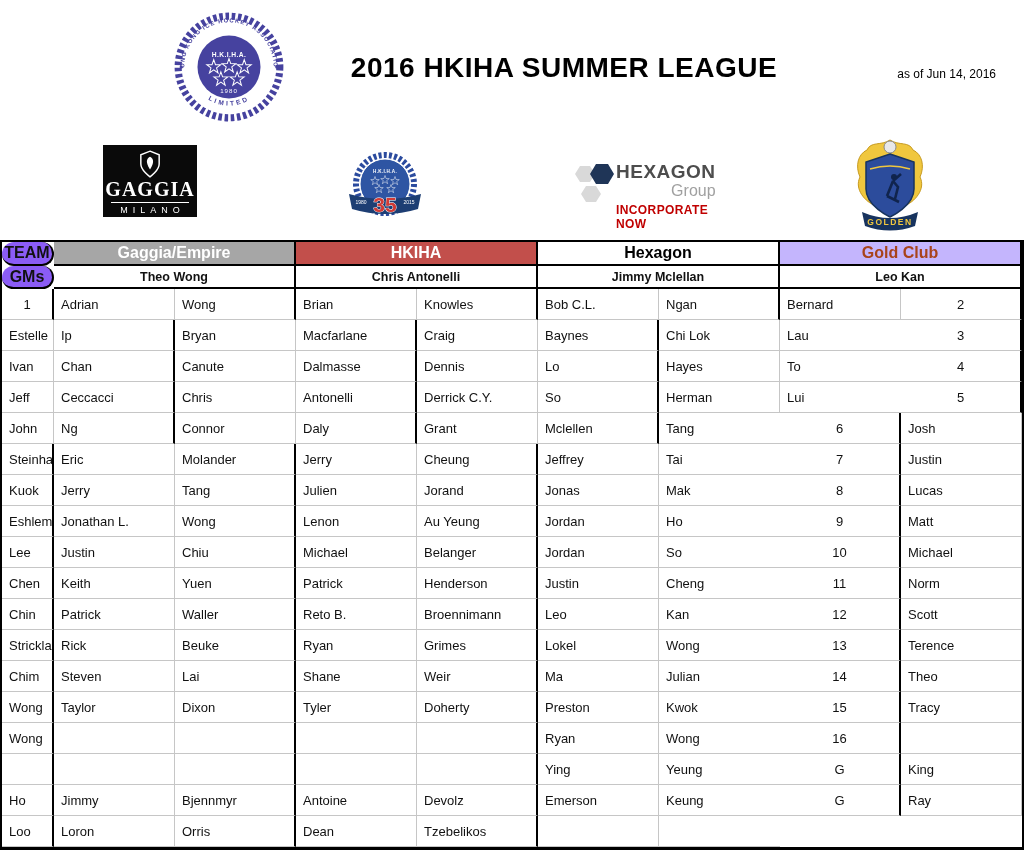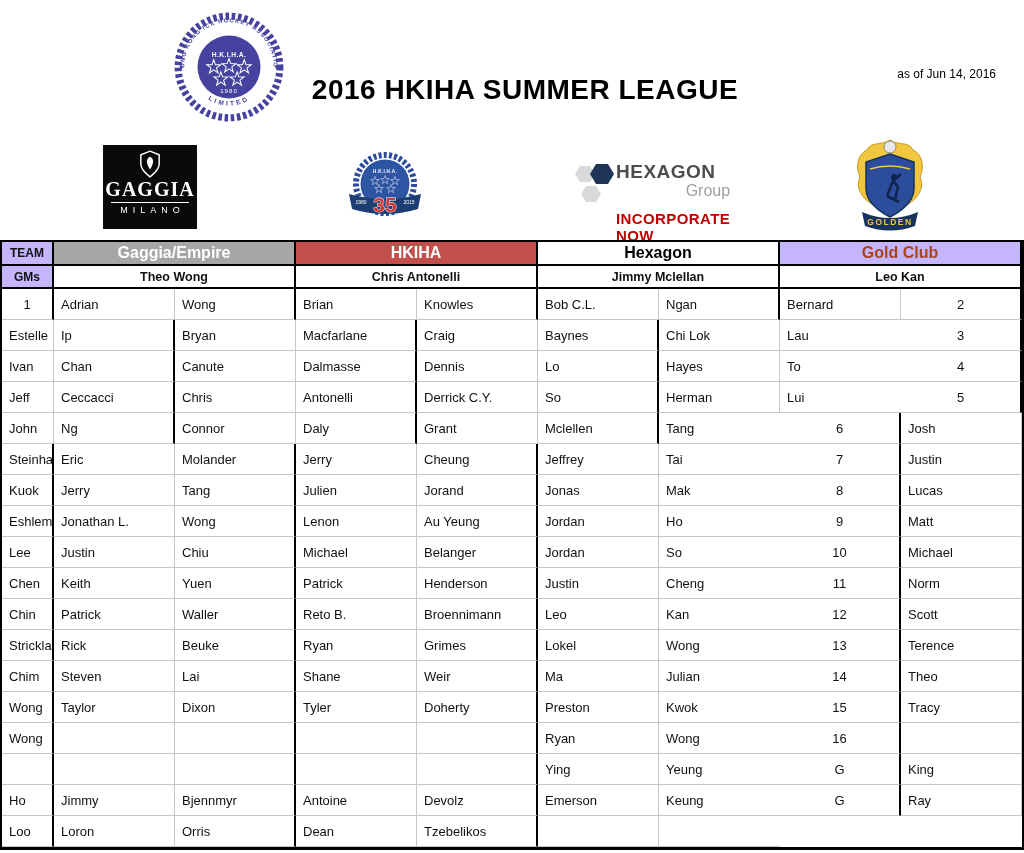--- a/index.html
+++ b/index.html
@@ -1,57 +1,57 @@
 <!DOCTYPE html>
 <html><head>
 <meta charset="utf-8">
 <style>
   html,body{margin:0;padding:0;background:#fff;}
   .page{position:relative;width:1024px;height:853px;background:#fff;overflow:hidden;
         font-family:"Liberation Sans",sans-serif;color:#111;}
 
   
-  .title{position:absolute;left:525px;top:52px;transform:translateX(-50%);
-         font-size:28px;font-weight:bold;letter-spacing:.5px;white-space:nowrap;color:#000;margin-top:22px;}
+  .title{position:absolute;left:564px;top:52px;transform:translateX(-50%);
+         font-size:28px;font-weight:bold;letter-spacing:.5px;white-space:nowrap;color:#000;}
   .asof{position:absolute;right:28px;top:67px;font-size:12px;color:#000;white-space:nowrap;}
 
   .assoc-logo{position:absolute;left:168px;top:6px;width:122px;height:122px;}
 
   
-  .gaggia{position:absolute;left:103px;top:145px;width:94px;height:84px;background:#0a0a0a;
+  .gaggia{position:absolute;left:103px;top:145px;width:94px;height:72px;background:#0a0a0a;
           display:flex;flex-direction:column;align-items:center;}
   .gaggia-brand{color:#fff;font-family:"Liberation Serif",serif;font-weight:bold;
                 font-size:20px;letter-spacing:1px;line-height:1;margin-top:1px;}
   .gaggia-line{width:78px;height:1px;background:#fff;margin:3px 0 2px;}
   .gaggia-city{color:#fff;font-size:9px;letter-spacing:5px;text-indent:5px;}
 
   .logo35{position:absolute;left:347px;top:146px;width:76px;height:84px;}
 
   .hexagon{position:absolute;left:572px;top:162px;width:132px;height:56px;display:flex;}
   .hex-svg{width:42px;height:44px;flex:none;margin-top:2px;}
   .hex-col{display:flex;flex-direction:column;margin-left:2px;}
   .hex-brand{font-size:19px;font-weight:bold;color:#4d4d4d;letter-spacing:.5px;line-height:1.05;}
   .hex-group{font-size:16px;color:#a0a0a0;text-align:right;line-height:1.1;}
-  .hex-tag{font-size:15px;font-weight:bold;color:#c00000;letter-spacing:.4px;margin-top:10px;}
+  .hex-tag{font-size:12px;font-weight:bold;color:#c00000;letter-spacing:.4px;margin-top:3px;}
 
   .goldclub{position:absolute;left:849px;top:136px;width:82px;height:98px;}
 
   
   .grid{position:absolute;left:0;top:240px;width:1024px;box-sizing:border-box;
         display:grid;grid-template-columns:52px repeat(8,1fr);
         grid-template-rows:24px 23px repeat(18,31px);
         border:2px solid #000;border-bottom-width:3px;background:#fff;}
   .cell{box-sizing:border-box;border-right:1px solid #c6c6c6;border-bottom:1px solid #c6c6c6;
         display:flex;align-items:center;font-size:13px;overflow:hidden;white-space:nowrap;}
   .c-num{justify-content:center;}
   .c-name{padding-left:7px;}
   .bR{border-right:2px solid #000;}
   .last{border-right:none;}
   .hdr{border-right:2px solid #000;border-bottom:2px solid #000;font-weight:bold;justify-content:center;}
-  .corner{font-size:12px;background:#c4b5fd;}
+  .corner{font-size:16px;background:#8b5cf6;border-radius:12px;}
   .team-th{grid-column:span 2;font-size:16px;}
   .gm-td{grid-column:span 2;font-size:12.5px;background:#fff;}
 </style>
 </head>
 <body>
 
 <div class="page">
 
   <div class="title">2016 HKIHA SUMMER LEAGUE</div>
   <div class="asof">as of Jun 14, 2016</div>

